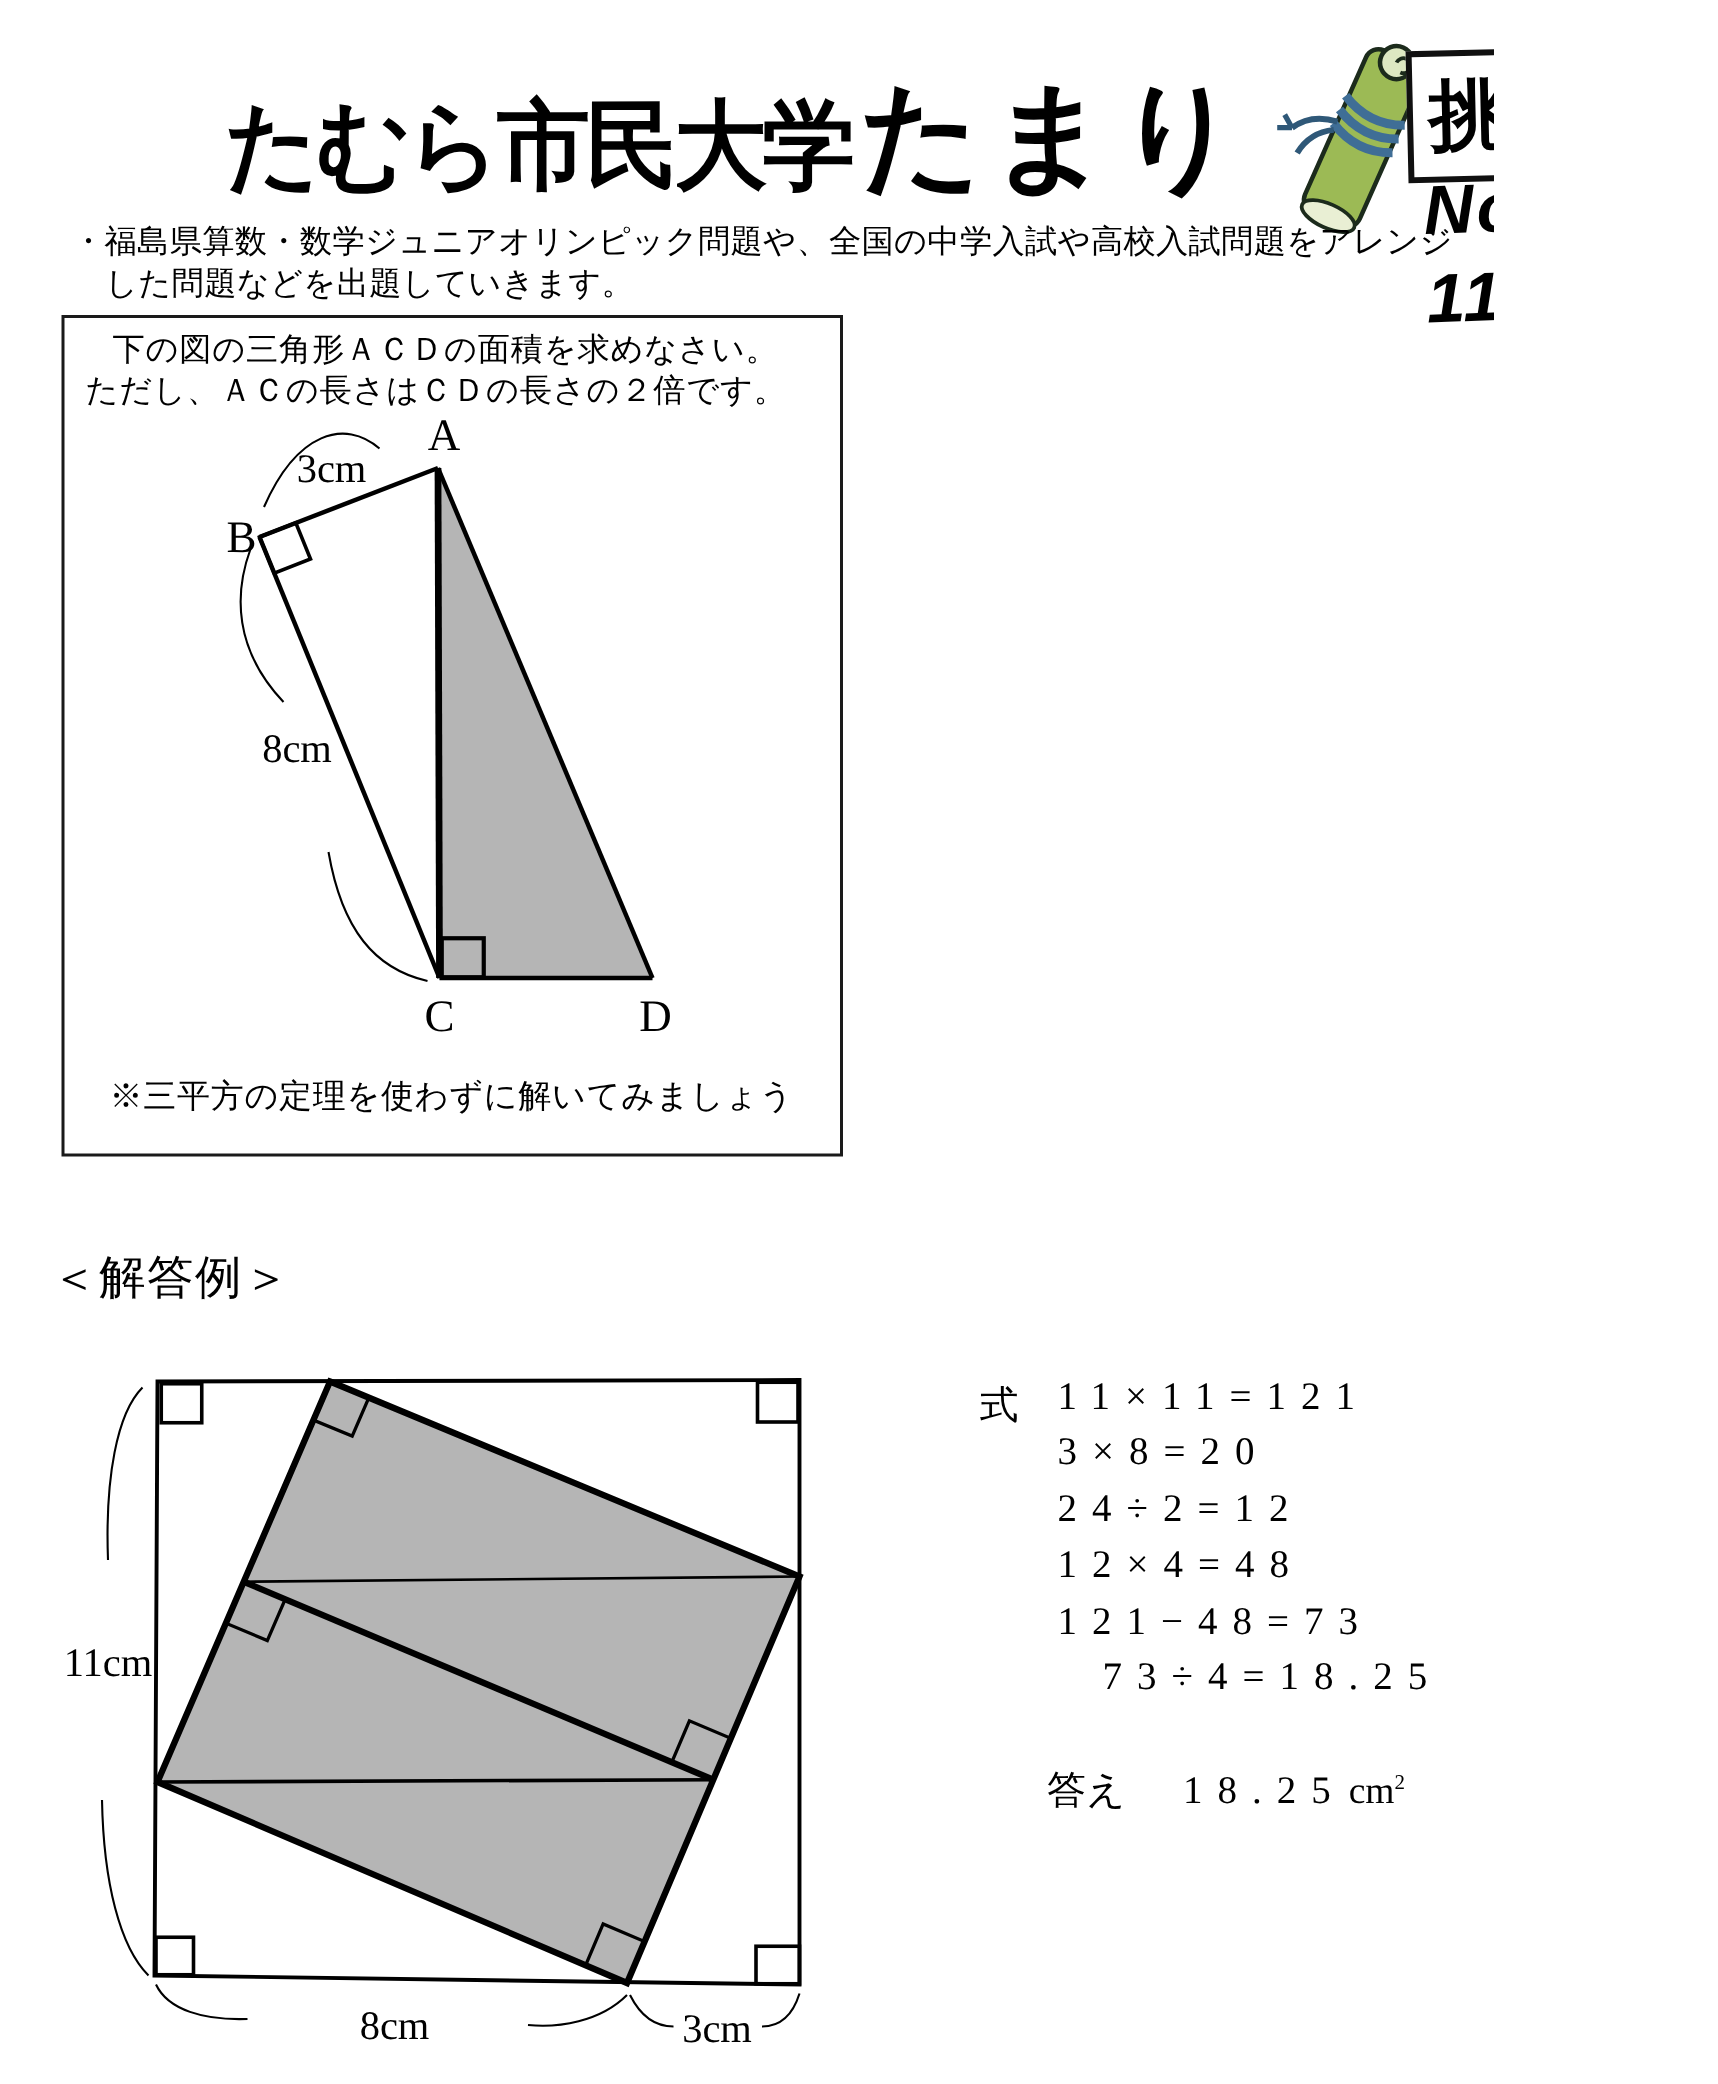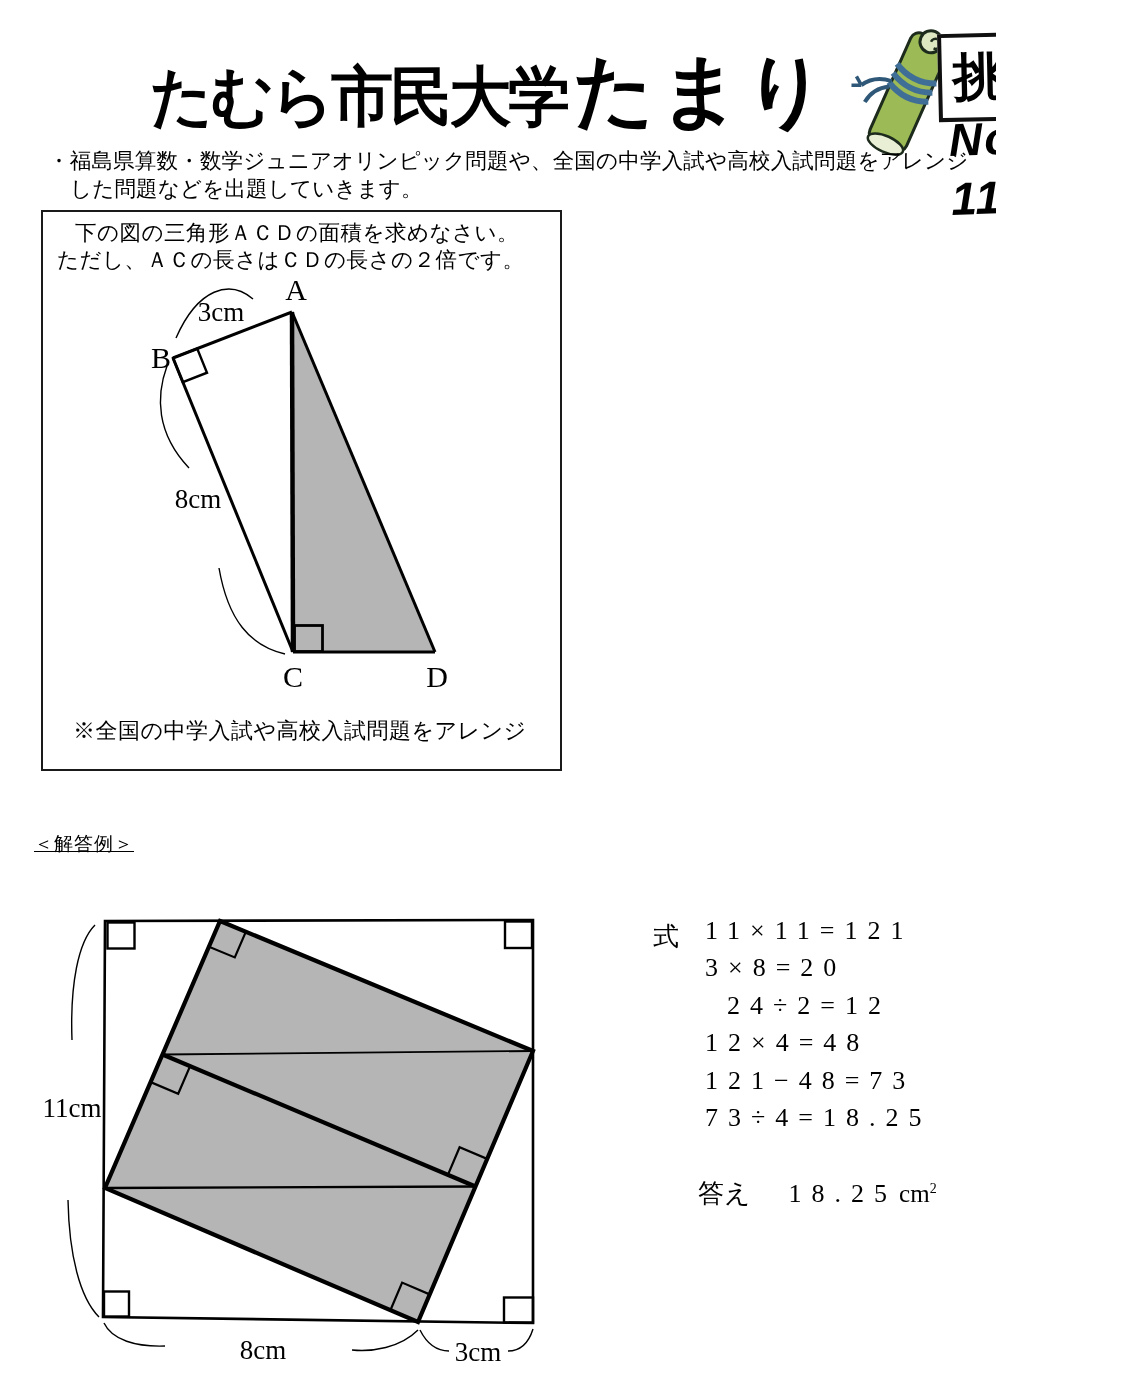--- a/index.html
+++ b/index.html
@@ -22,21 +22,21 @@
   .intro1{left:48px;top:146px;font-size:21.5px;letter-spacing:0.2px;white-space:nowrap;}
   .intro2{left:70px;top:174px;font-size:21.5px;letter-spacing:0.2px;white-space:nowrap;}
 
   
   .problem-box{left:41px;top:210px;width:517px;height:557px;border:2px solid #1a1a1a;}
   .stmt1{left:75px;top:218px;font-size:21.5px;letter-spacing:0.5px;white-space:nowrap;}
   .stmt2{left:57px;top:245px;font-size:21.5px;letter-spacing:0.5px;white-space:nowrap;}
   .note{left:73px;top:716px;font-size:22px;letter-spacing:0.5px;white-space:nowrap;}
 
   
-  .sol-heading{left:34px;top:831px;font-size:19px;letter-spacing:1px;text-decoration:underline;}
+  .sol-heading{left:34px;top:831px;font-size:31px;letter-spacing:1px;}
   .eq-label{left:653px;top:919px;font-size:26px;font-family:"Liberation Serif",serif;}
   .equation{font-size:26px;font-family:"Liberation Serif",serif;letter-spacing:10px;white-space:nowrap;}
   .ans-row{left:698px;top:1176px;display:flex;align-items:baseline;font-family:"Liberation Serif",serif;justify-content:space-between;}
   .ans-label{font-size:26px;}
   .ans-value{font-size:26px;letter-spacing:10px;margin-left:38px;}
   .ans-unit{font-size:25px;margin-left:2px;}
   .ans-unit sup{font-size:14px;}
 
   svg text{font-family:"Liberation Serif",serif;fill:#000;}
   .vlabel{font-size:30px;}
@@ -70,21 +70,21 @@
     <span>挑戦状</span>
   </div>
   <div class="abs issue-no">No、11</div>
 
   <div class="abs intro1">・福島県算数・数学ジュニアオリンピック問題や、全国の中学入試や高校入試問題をアレンジ</div>
   <div class="abs intro2">した問題などを出題していきます。</div>
 
   <div class="abs problem-box"></div>
   <div class="abs stmt1">下の図の三角形ＡＣＤの面積を求めなさい。</div>
   <div class="abs stmt2">ただし、ＡＣの長さはＣＤの長さの２倍です。</div>
-  <div class="abs note">※全国の中学入試や高校入試問題をアレンジ</div>
+  <div class="abs note">※三平方の定理を使わずに解いてみましょう</div>
 
   <svg class="abs" style="left:41px;top:212px;" width="517" height="555" viewBox="41 212 517 555">
     <polygon points="292,312 293,652 435,652" stroke="none" fill="#b5b5b5"></polygon>
     <g stroke="#000" fill="none">
       <line x1="292" y1="312" x2="173" y2="358" stroke-width="3"></line>
       <line x1="173" y1="358" x2="293" y2="652" stroke-width="3"></line>
       <line x1="292" y1="312" x2="293" y2="652" stroke-width="4.5"></line>
       <line x1="293" y1="652" x2="435" y2="652" stroke-width="3"></line>
       <line x1="292" y1="312" x2="435" y2="652" stroke-width="3"></line>
       <path d="M173,358 L197.2,348.6 L207,372.7 L182.8,382.1 Z" stroke-width="2.4"></path>
@@ -137,24 +137,24 @@
       <path d="M533,1329 C528,1345 519,1351 508,1351" stroke-width="1.4"></path>
     </g>
     <text class="mlabel" x="72" y="1117" text-anchor="middle">11cm</text>
     <text class="mlabel" x="263" y="1359" text-anchor="middle">8cm</text>
     <text class="mlabel" x="478" y="1361" text-anchor="middle">3cm</text>
   </svg>
 
   <div class="abs eq-label">式</div>
   <div class="abs equation" style="left:705px;top:916px;">11×11=121</div>
   <div class="abs equation" style="left:705px;top:953px;">3×8=20</div>
-  <div class="abs equation" style="left:727px;top:991px;">24÷2=12</div>
+  <div class="abs equation" style="left:705px;top:991px;">24÷2=12</div>
   <div class="abs equation" style="left:705px;top:1028px;">12×4=48</div>
   <div class="abs equation" style="left:705px;top:1066px;">121−48=73</div>
-  <div class="abs equation" style="left:705px;top:1103px;">73÷4=18.25</div>
+  <div class="abs equation" style="left:735px;top:1103px;">73÷4=18.25</div>
 
   <div class="abs ans-row">
     <span class="ans-label">答え</span>
     <span class="ans-value">18.25</span>
     <span class="ans-unit"><span>cm</span><sup>2</sup></span>
   </div>
 
 </div>
 
 </body></html>

